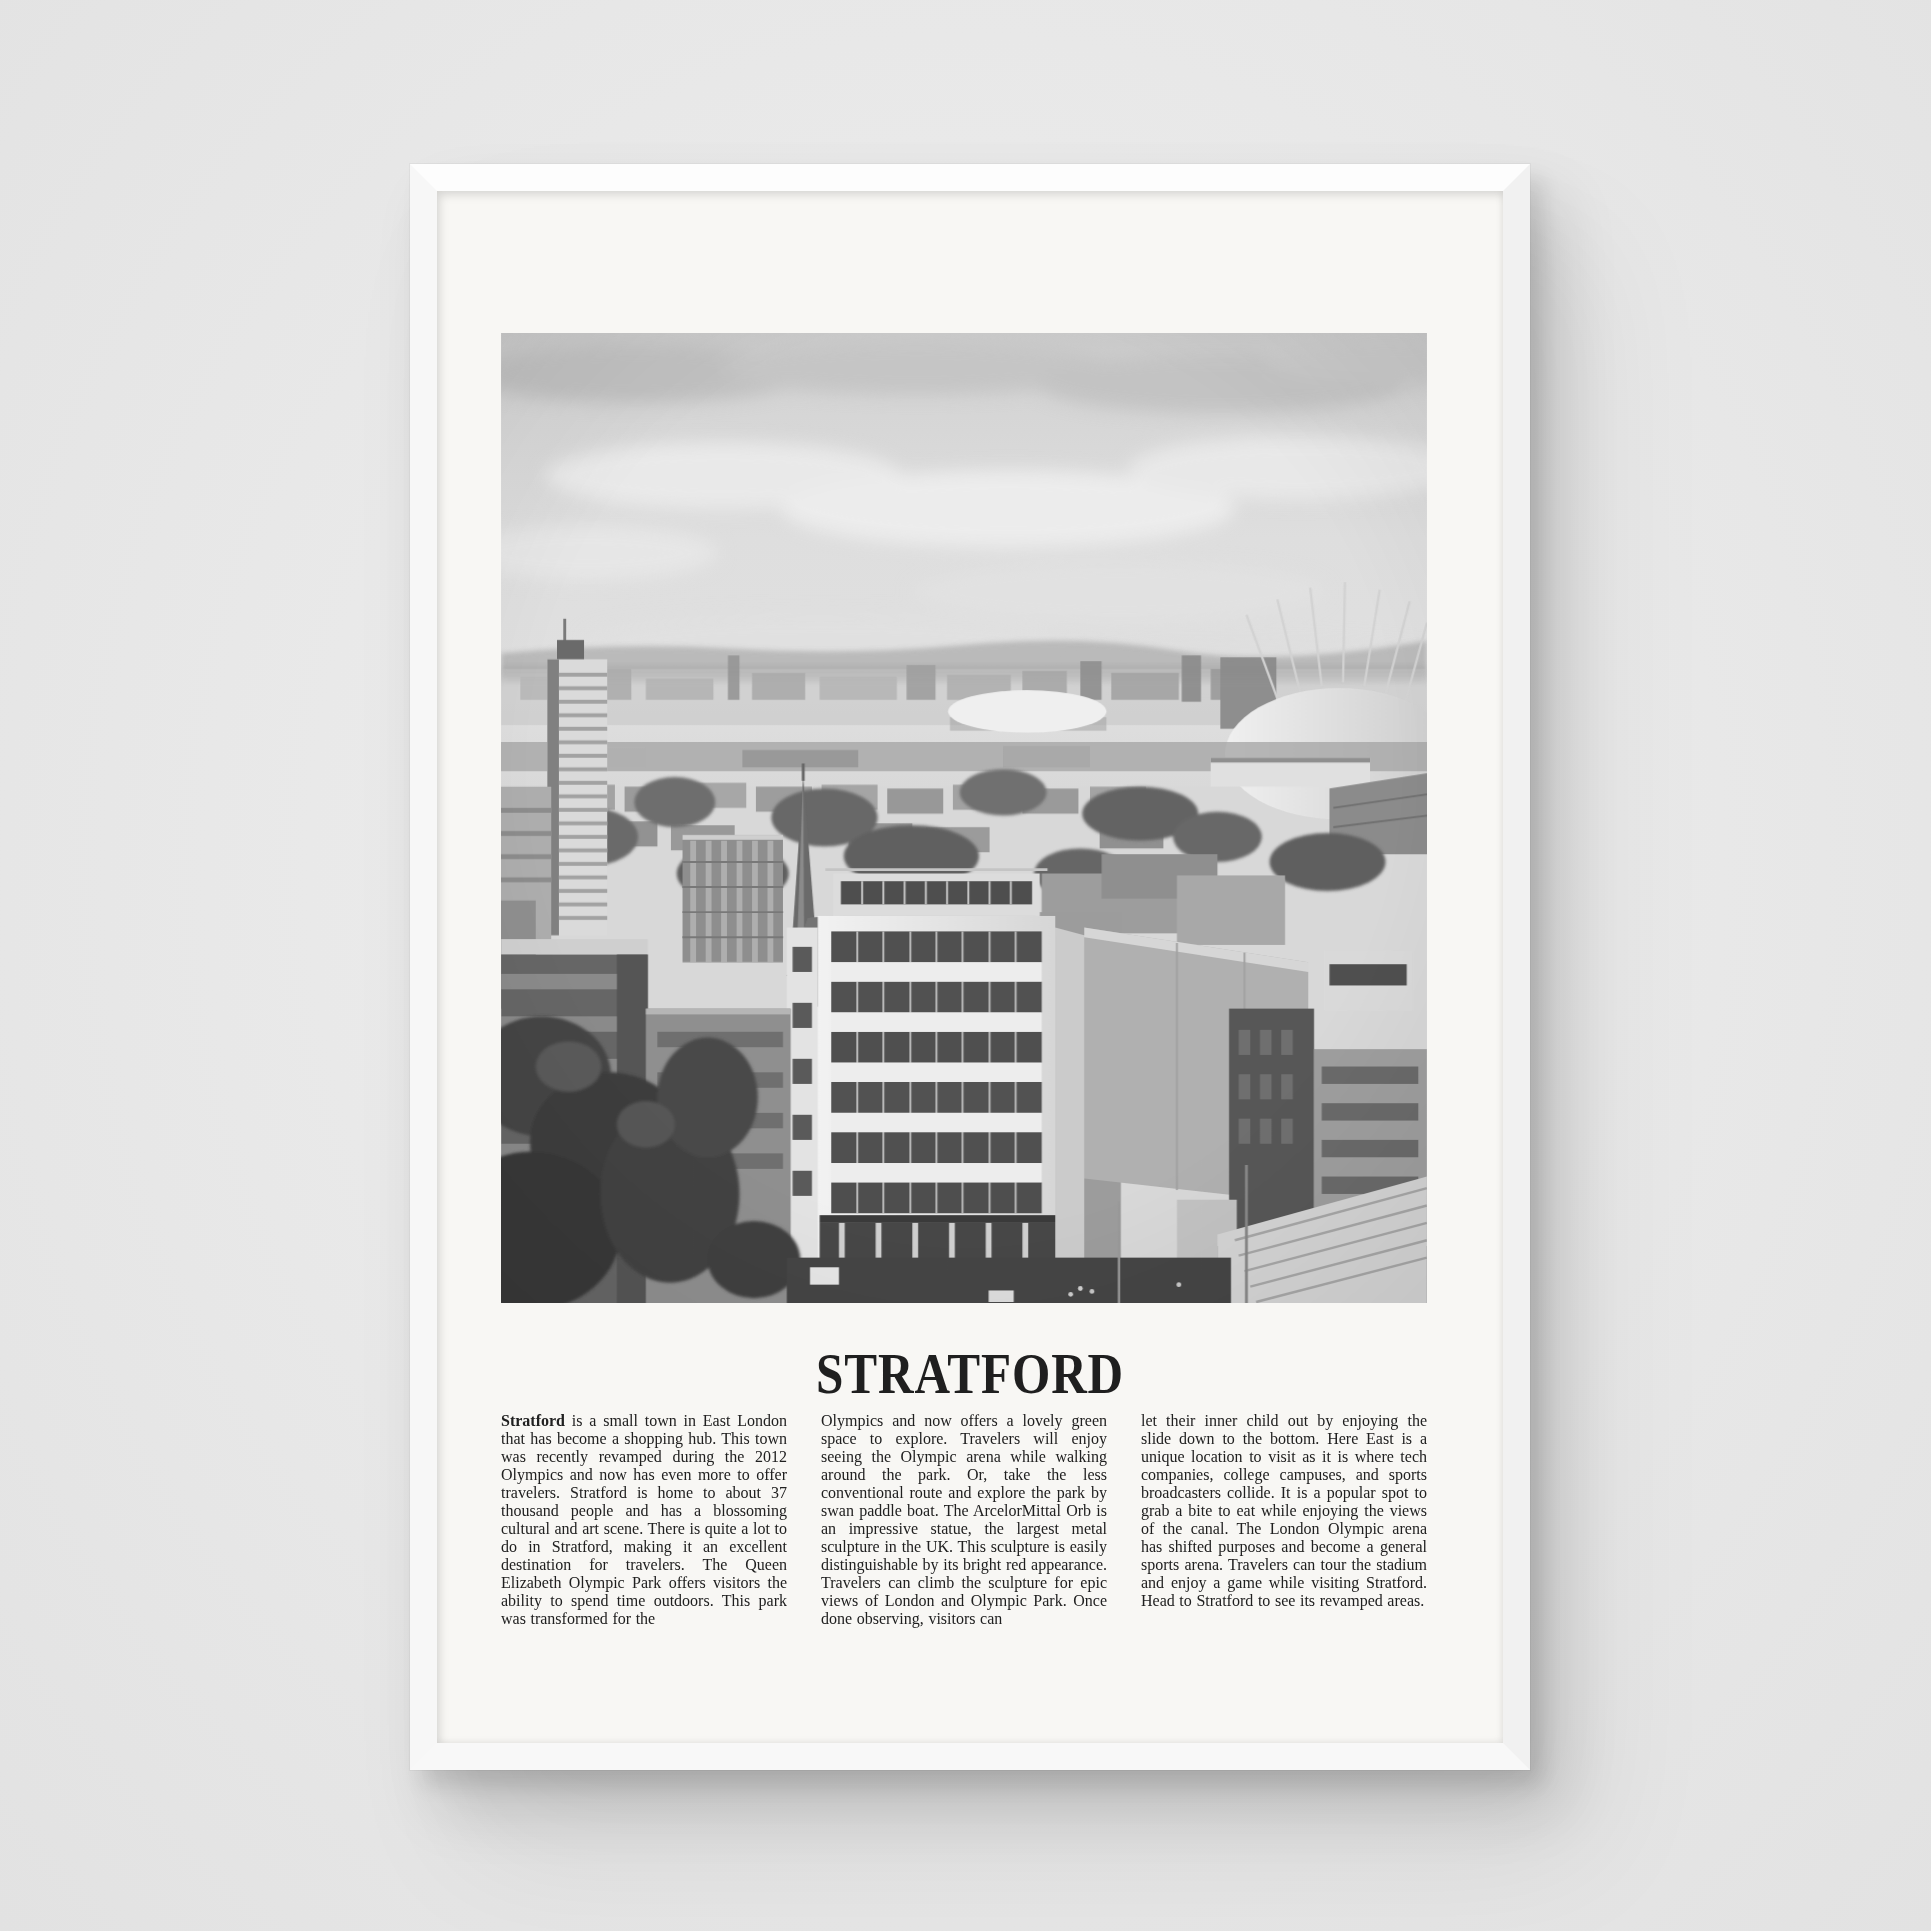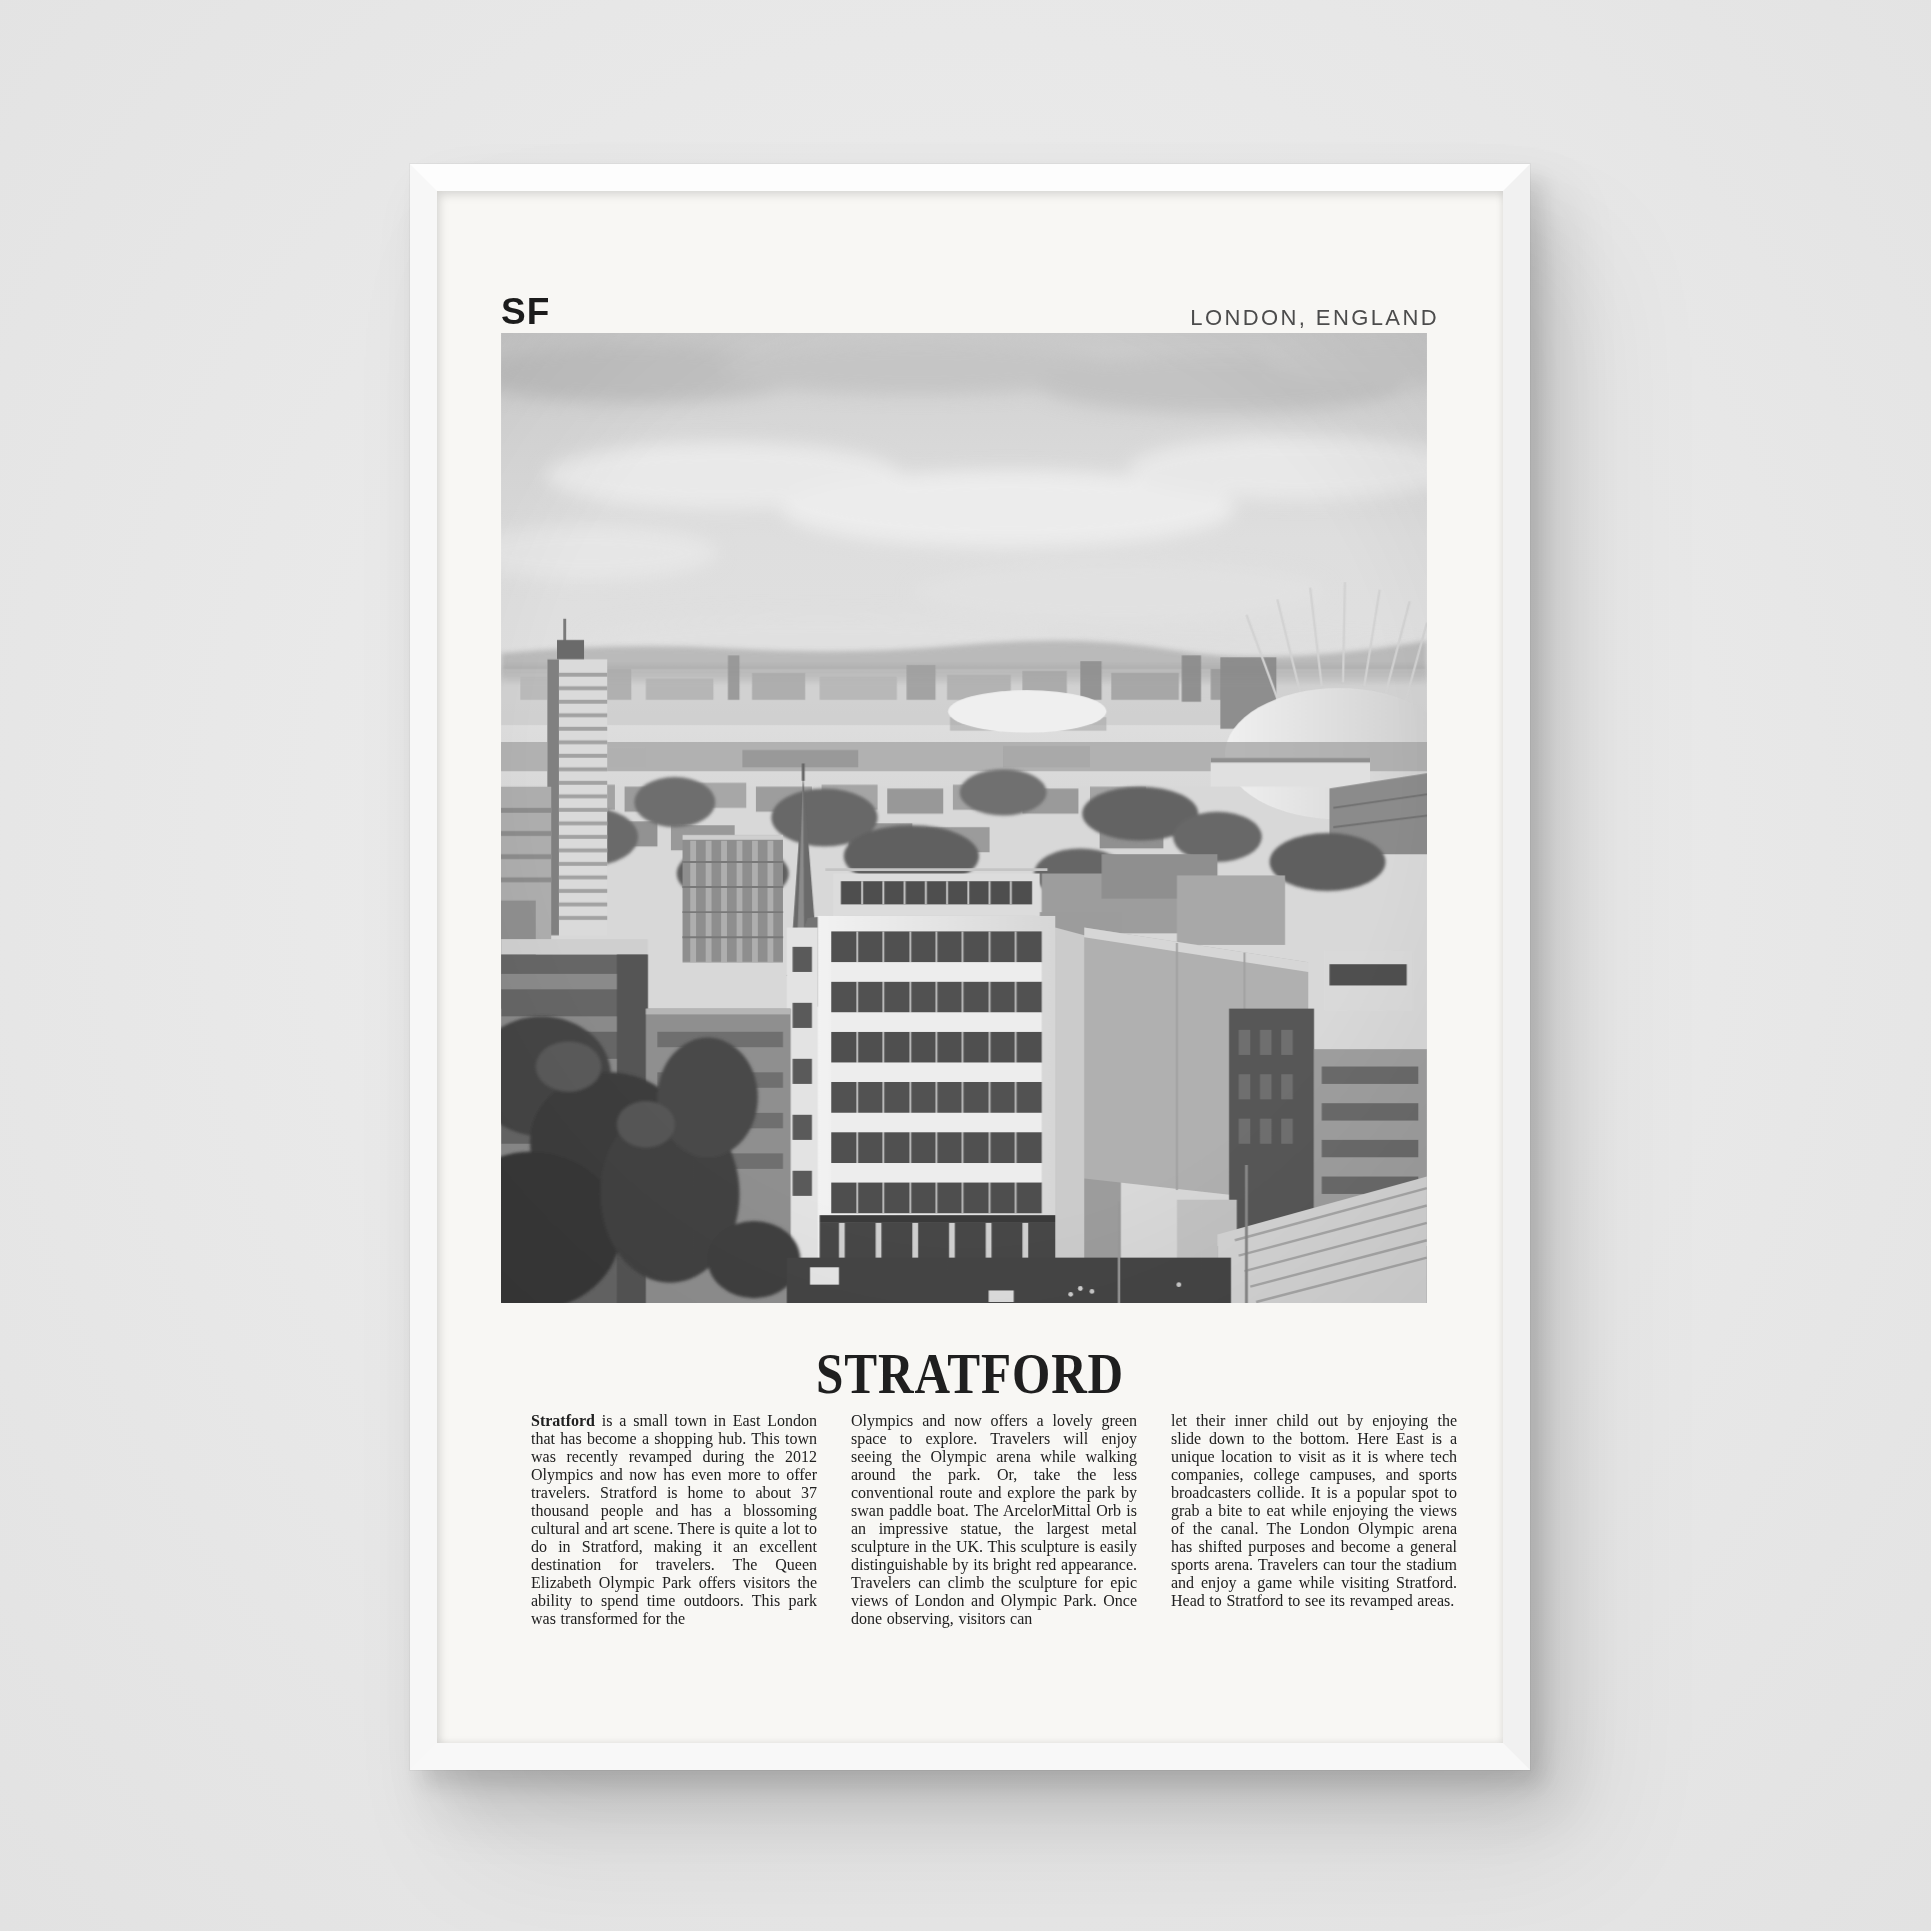--- a/index.html
+++ b/index.html
@@ -60,42 +60,38 @@
   .poster-title{
     position:absolute;left:0;right:0;top:1155px;height:60px;
     text-align:center;
     font-family:"Liberation Serif", serif;
     font-weight:bold;font-size:56px;letter-spacing:1px;color:#1f1f1f;
     transform:scaleX(0.88);line-height:1;
   }
 
   .article{
     position:absolute;left:64px;top:1221px;width:926px;height:290px;
-    display:flex;gap:34px;margin-left:30px;
+    display:flex;gap:34px;
   }
   .article .col{
     width:292px;
     font-family:"Liberation Serif", serif;
     font-size:16px;line-height:18px;color:#202020;
     text-align:justify;text-justify:inter-word;hyphens:none;
     word-spacing:0.6px;
   }
   .article .lead{font-weight:bold;}
 </style>
 </head>
 <body>
 
 <div class="stage">
   <div class="frame">
     <div class="paper">
 
-      <div class="poster-header">
-        <div class="initials">SF</div>
-        <div class="location">LONDON, ENGLAND</div>
-      </div>
 
       <div class="photo">
         <svg viewBox="0 0 959 1005" preserveAspectRatio="none">
           <defs>
             <linearGradient id="sky" x1="0" y1="0" x2="0" y2="1">
               <stop offset="0" stop-color="#c9c9c9"></stop>
               <stop offset="0.15" stop-color="#d5d5d5"></stop>
               <stop offset="0.45" stop-color="#dedede"></stop>
               <stop offset="0.78" stop-color="#e0e0e0"></stop>
               <stop offset="1" stop-color="#d9d9d9"></stop>

